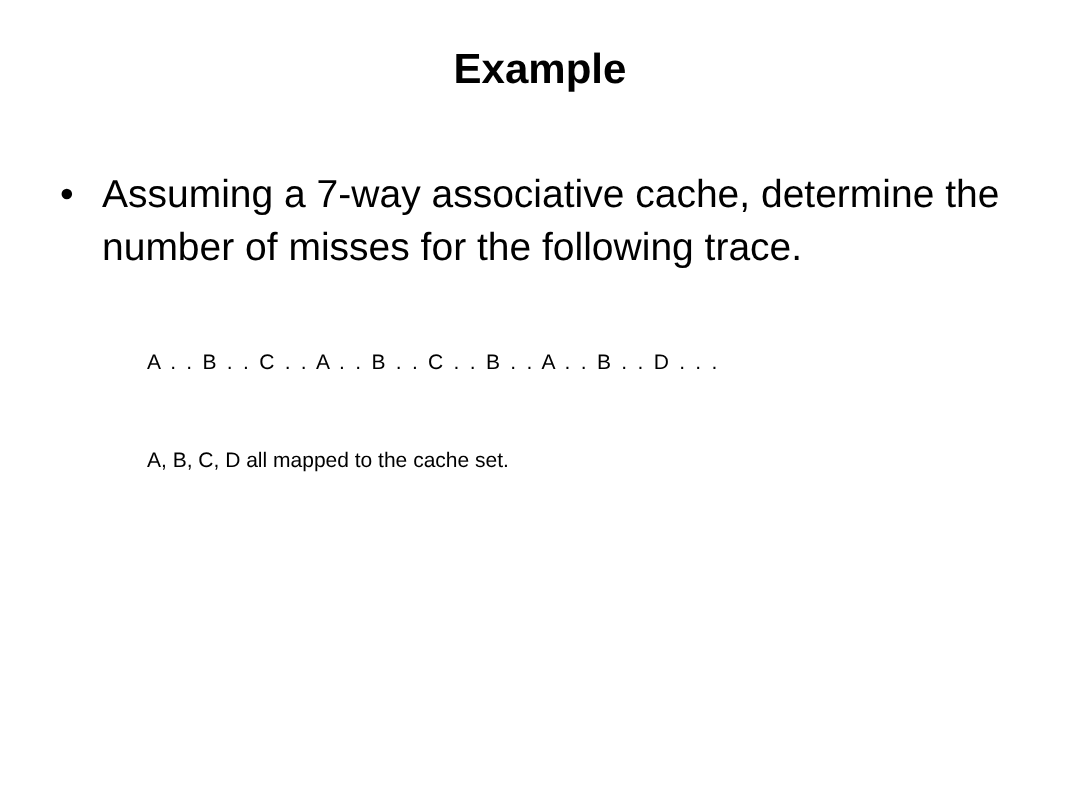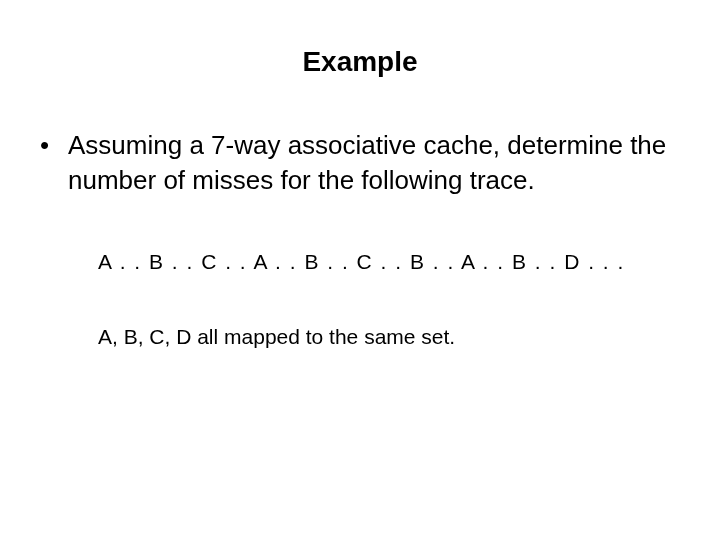--- a/index.html
+++ b/index.html
@@ -15,40 +15,40 @@
     width: 720px;
     height: 540px;
     position: relative;
     box-sizing: border-box;
     padding: 24px 40px 40px 40px;
   }
   .title {
     text-align: center;
     font-weight: bold;
     font-size: 28px;
-    margin-top: 22px;
+    margin-top: 6px;
     margin-bottom: 50px;
   }
   .bullet-block {
     display: flex;
     align-items: flex-start;
     font-size: 26px;
     line-height: 1.35;
     margin-bottom: 50px;
   }
   .bullet-mark {
     width: 28px;
     flex: 0 0 28px;
     text-align: left;
   }
   .bullet-text {
     flex: 1;
   }
   .sub-block {
-    font-size: 21px;
+    font-size: 14px;
     margin-left: 58px;
     line-height: 1.35;
   }
   .trace-line {
     margin-bottom: 46px;
     letter-spacing: 0.5px;
     word-spacing: 2px;
   }
   .note-line {
   }
@@ -60,15 +60,15 @@
 
   <div class="title">Example</div>
 
   <div class="bullet-block">
     <div class="bullet-mark">•</div>
     <div class="bullet-text">Assuming a 7-way associative cache, determine the number of misses for the following trace.</div>
   </div>
 
   <div class="sub-block trace-line">A . . B . . C . . A . . B . . C . . B . . A . . B . . D . . .</div>
 
-  <div class="sub-block note-line">A, B, C, D all mapped to the same set.</div>
+  <div class="sub-block note-line">A, B, C, D all mapped to the cache set.</div>
 
 </div>
 
 </body></html>

